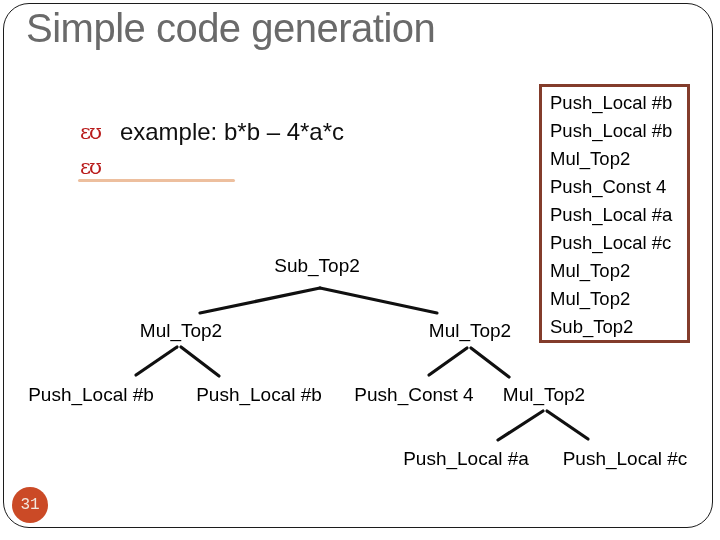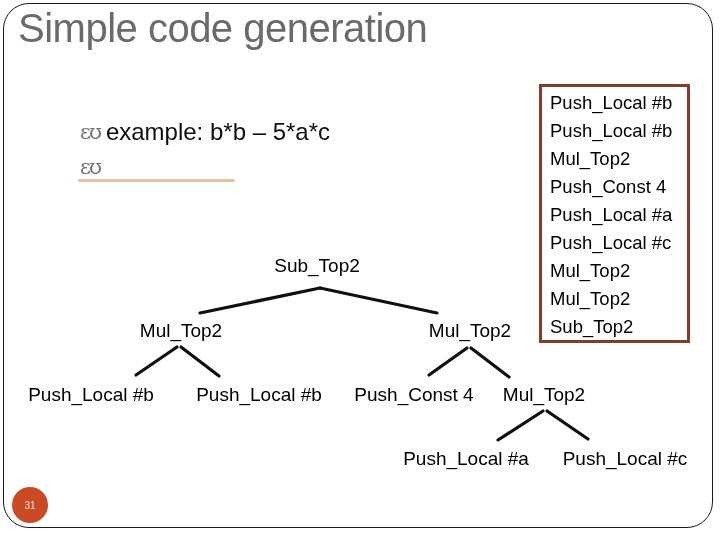--- a/index.html
+++ b/index.html
@@ -1,52 +1,52 @@
 <!DOCTYPE html>
 <html><head>
 <meta charset="utf-8">
 <style>
   html,body{margin:0;padding:0;background:#ffffff;}
   .slide{position:relative;width:720px;height:540px;background:#ffffff;overflow:hidden;
          font-family:"Liberation Sans", sans-serif;color:#111;}
   .slide-frame{position:absolute;left:3px;top:3px;width:710px;height:525px;
                border:1.5px solid #1c1c1c;border-radius:26px;box-sizing:border-box;}
-  .title{position:absolute;left:18px;top:6px;width:560px;
+  .title{position:absolute;left:26px;top:6px;width:560px;
          font-size:40px;line-height:44px;color:#6a6a6a;letter-spacing:-0.5px;}
   .bullets{position:absolute;left:80px;top:114px;}
   .bullet-item{display:flex;align-items:baseline;font-size:24px;line-height:35px;color:#0f0f0f;}
-  .bullet-glyph{font-family:"DejaVu Serif", serif;font-size:21px;color:#737373;
-                letter-spacing:-2px;margin-right:6px;transform:translateY(-1px);}
+  .bullet-glyph{font-family:"DejaVu Serif", serif;font-size:21px;color:#b91c1c;
+                letter-spacing:-2px;margin-right:20px;transform:translateY(-1px);}
   .smudge{position:absolute;left:78px;top:179px;width:157px;height:3px;
           background:#edbf9e;border-radius:2px;}
   .tree-node{position:absolute;transform:translateX(-50%);white-space:nowrap;
              font-size:19px;color:#000;}
   .edges{position:absolute;left:0;top:0;pointer-events:none;}
   .listing{position:absolute;left:539px;top:84px;width:151px;height:259px;
            border:3px solid #833c2b;box-sizing:border-box;padding:2px 0 0 8px;}
   .listing-line{font-size:18.5px;line-height:28px;white-space:nowrap;color:#000;}
   .page-badge{position:absolute;left:12px;top:487px;width:36px;height:36px;
               border-radius:50%;background:#cb4a26;color:#f2e8de;
-              font-size:10px;display:flex;align-items:center;justify-content:center;}
+              font-size:16px;display:flex;align-items:center;justify-content:center;font-family:Liberation Mono, monospace;}
 </style>
 </head>
 <body>
 
 <div class="slide">
 
   <div class="slide-frame"></div>
 
   <div class="title">
     <div>Simple code generation</div>
   </div>
 
   <div class="bullets">
     <div class="bullet-item">
       <span class="bullet-glyph">εʊ</span>
-      <span>example: b*b – 5*a*c</span>
+      <span>example: b*b – 4*a*c</span>
     </div>
     <div class="bullet-item">
       <span class="bullet-glyph">εʊ</span>
     </div>
   </div>
 
   <div class="smudge"></div>
 
   <svg class="edges" width="720" height="540" viewBox="0 0 720 540">
     <g stroke="#101010" stroke-width="3.2" stroke-linecap="round">

